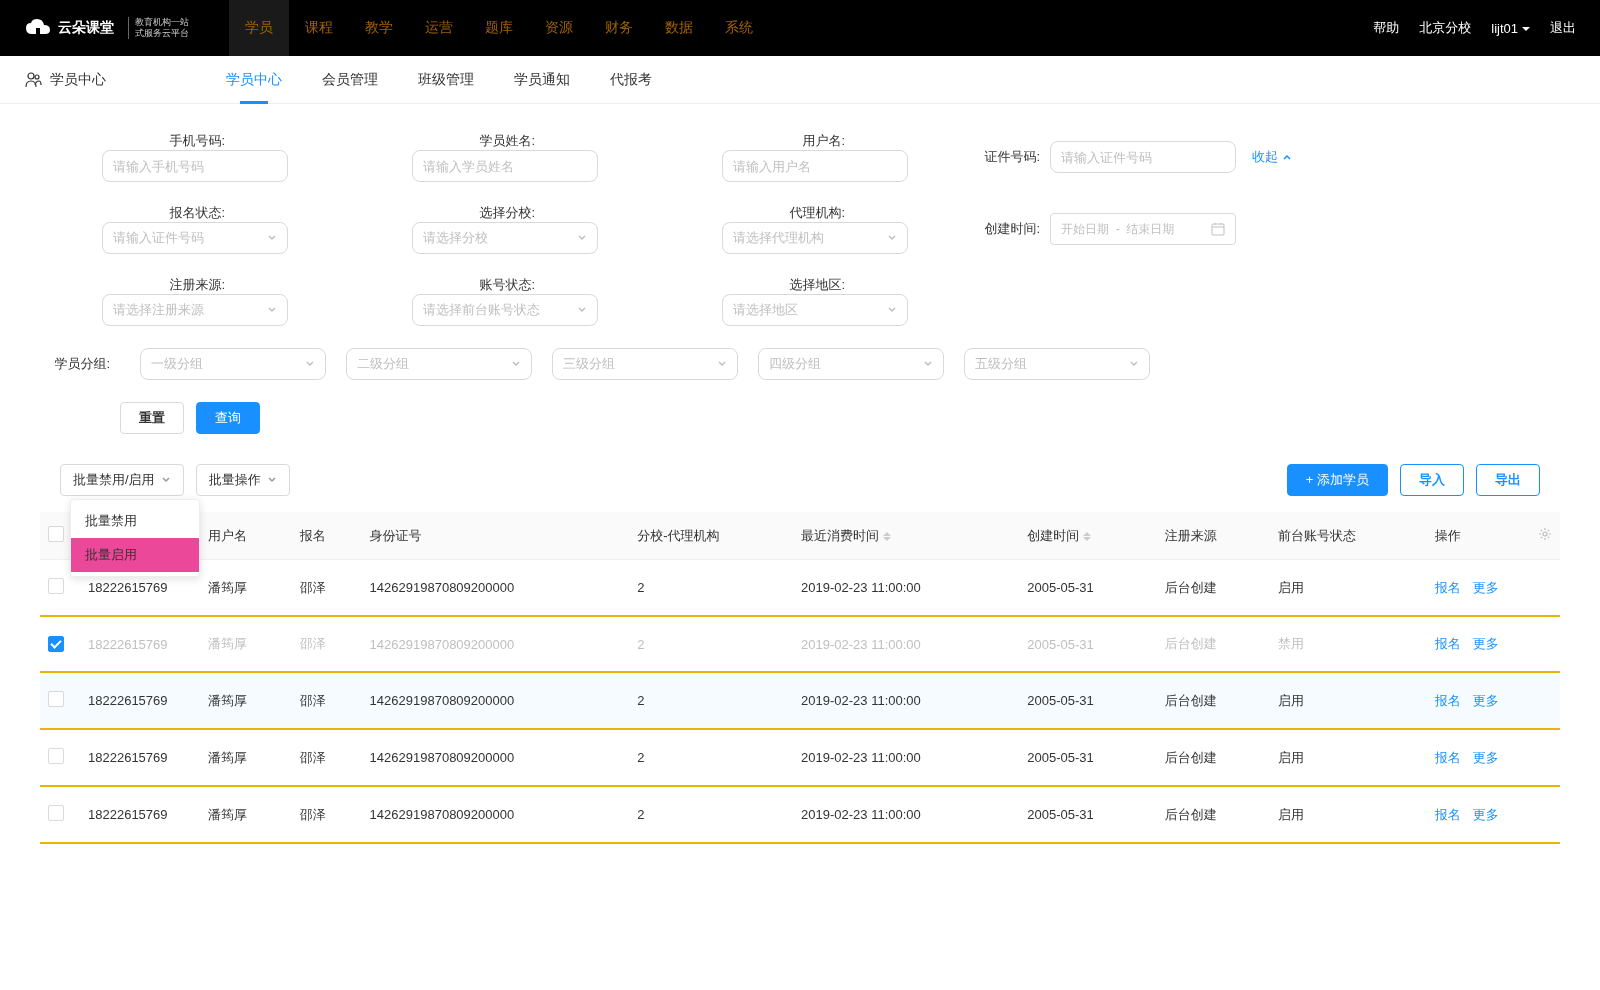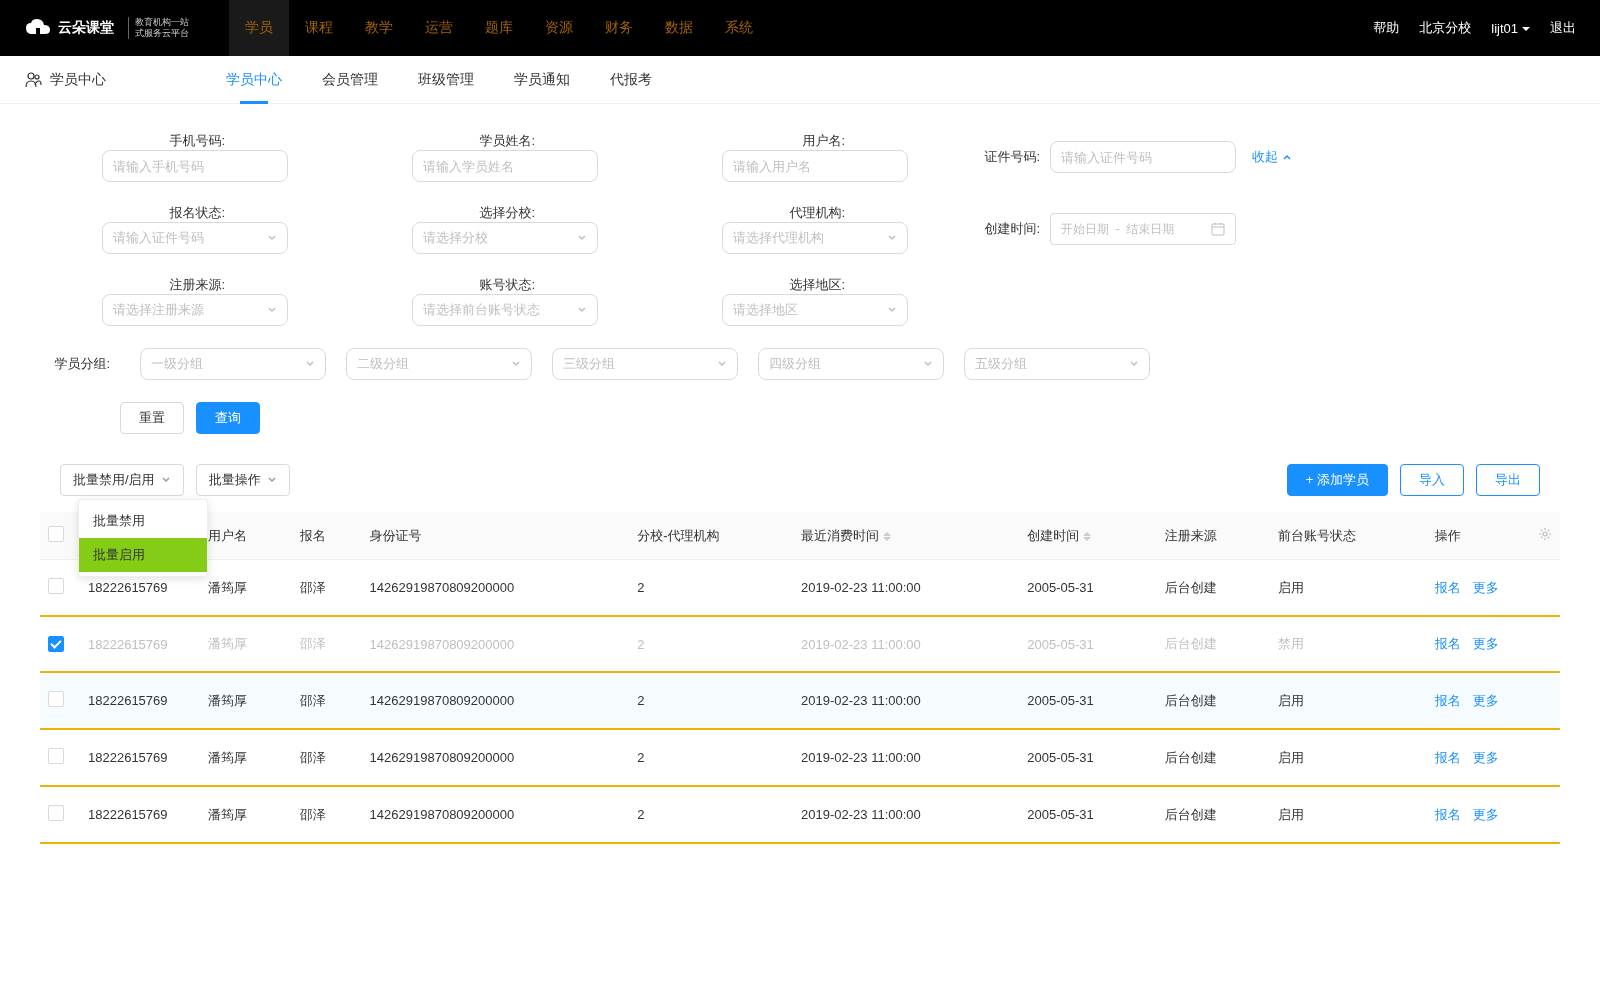--- a/index.html
+++ b/index.html
@@ -38,29 +38,29 @@
 .chev-down { width: 10px; height: 10px; }
 .date-range { width: 186px; height: 32px; border: 1px solid #d9d9d9; border-radius: 4px; padding: 0 10px; display: flex; align-items: center; font-size: 12px; color: #bfbfbf; justify-content: space-between; }
 .collapse-link { color: #1890ff; cursor: pointer; margin-left: 16px; display: flex; align-items: center; font-size: 13px; }
 .collapse-link .chev-up { margin-left: 4px; }
 
 .group-row { display: flex; gap: 20px; margin-bottom: 22px; align-items: center; }
 .group-row .filter-select { width: 186px; }
 
 .btn-row { display: flex; gap: 12px; padding-left: 80px; margin-bottom: 30px; }
 .btn { height: 32px; padding: 0 18px; border-radius: 4px; font-size: 13px; cursor: pointer; display: inline-flex; align-items: center; }
-.btn-default { background: #fff; border: 1px solid #d9d9d9; color: #333; }
+.btn-default { background: #fff; border: 1px solid #d9d9d9; color: #333; font-weight: bold; }
 .btn-primary { background: #1890ff; border: 1px solid #1890ff; color: #fff; }
 
 
 .table-toolbar { display: flex; align-items: center; padding: 0 60px 16px; position: relative; }
 .dropdown-btn { height: 32px; padding: 0 12px; border: 1px solid #d9d9d9; border-radius: 4px; background: #fff; display: inline-flex; align-items: center; font-size: 13px; cursor: pointer; margin-right: 12px; position: relative; }
-.dropdown-menu { position: absolute; top: 34px; left: 17px; width: 130px; background: #fff; border: 1px solid #eee; box-shadow: 0 2px 8px rgba(0,0,0,0.12); border-radius: 4px; z-index: 10; padding: 4px 0; }
+.dropdown-menu { position: absolute; top: 34px; left: 9px; width: 130px; background: #fff; border: 1px solid #eee; box-shadow: 0 2px 8px rgba(0,0,0,0.12); border-radius: 4px; z-index: 10; padding: 4px 0; }
 .dropdown-menu-item { padding: 8px 14px; font-size: 13px; cursor: pointer; }
-.dropdown-menu-item.hover { background: #84cc16; }
+.dropdown-menu-item.hover { background: #ec4899; }
 .toolbar-right { margin-left: auto; display: flex; gap: 12px; }
 
 
 .table { width: calc(100% - 80px); margin: 0 40px; border-collapse: collapse; }
 .table th { text-align: left; font-weight: 500; font-size: 13px; padding: 14px 8px; background: #fafafa; color: #333; border-bottom: 1px solid #f0f0f0; }
 .table td { padding: 18px 8px; font-size: 13px; border-bottom: 2px solid #eab308; color: #333; }
 .table tr.disabled td { color: #bfbfbf; }
 .table tr.hover { background: #f5fbff; }
 .checkbox { width: 16px; height: 16px; border: 1px solid #d9d9d9; border-radius: 2px; background: #fff; display: inline-flex; align-items: center; justify-content: center; cursor: pointer; }
 .checkbox.checked { background: #1890ff; border-color: #1890ff; }

